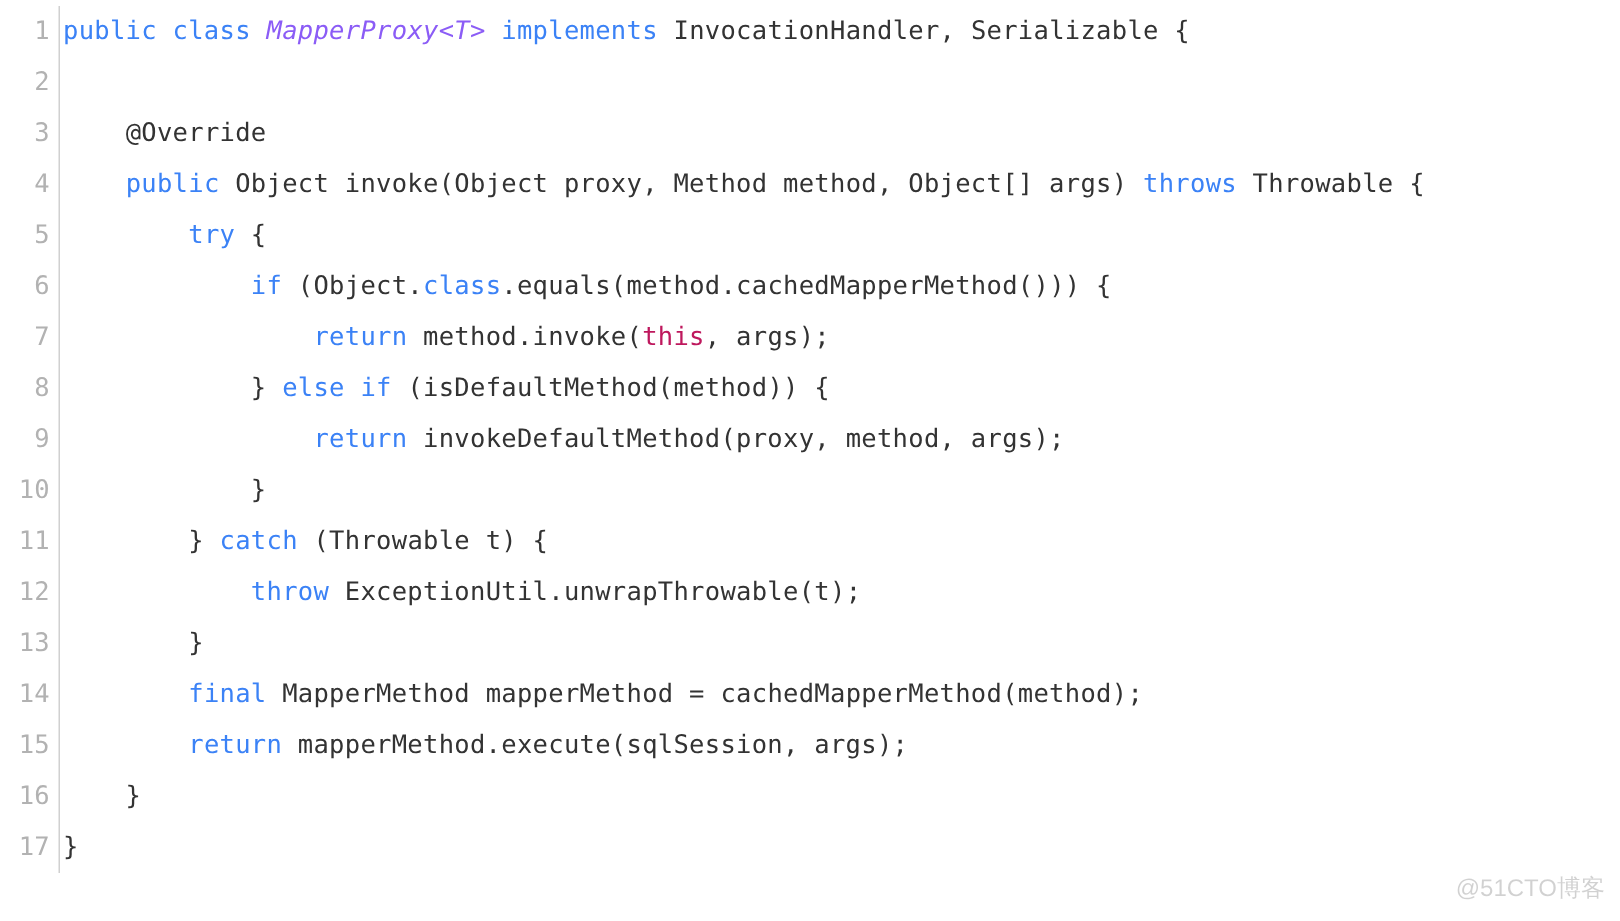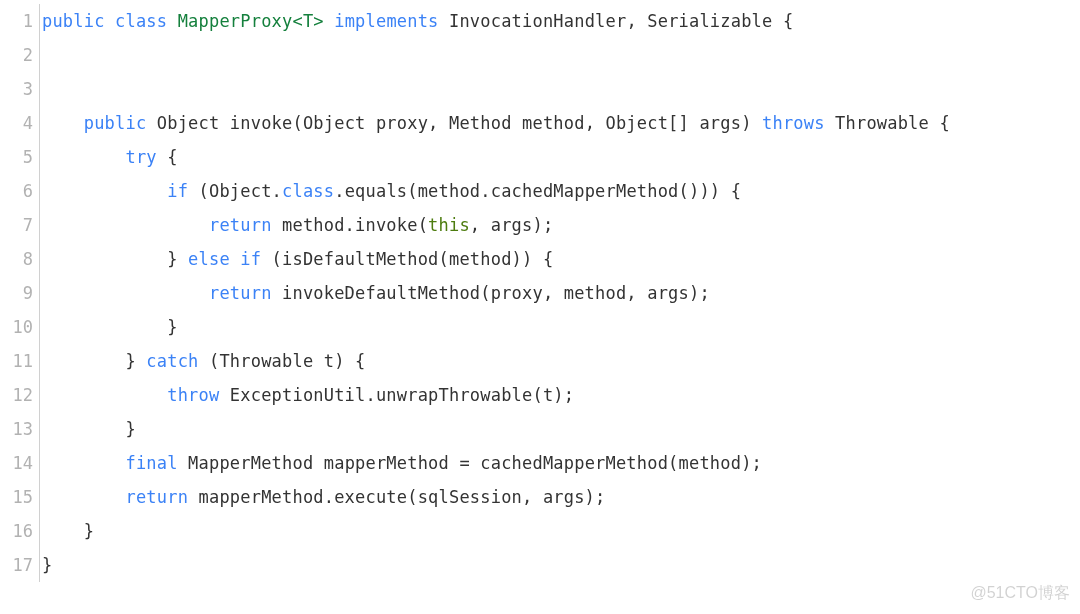--- a/index.html
+++ b/index.html
@@ -36,24 +36,24 @@
     height: 34px;
     line-height: 34px;
   }
   .code {
     white-space: pre;
     padding-left: 2px;
     color: #333333;
     letter-spacing: 0.2px;
   }
   .tok-keyword  { color: #3b82f6; }
-  .tok-class    { color: #15803d; }
+  .tok-class    { color: #8b5cf6; font-style: italic; }
   .tok-method   { color: #333333; text-align: center; }
   .tok-annot    { color: #333333; }
-  .tok-this     { color: #4d7c0f; }
+  .tok-this     { color: #be185d; }
   .tok-plain    { color: #333333; text-align: center; }
 
   .watermark {
     position: absolute;
     right: 10px;
     bottom: 4px;
     font-family: Arial, sans-serif;
     font-size: 16px;
     color: rgba(0,0,0,0.18);
   }
@@ -66,20 +66,21 @@
       <div class="line">
         <div class="gutter">1</div>
         <div class="code"><span class="tok-keyword">public</span><span class="tok-plain"> </span><span class="tok-keyword">class</span><span class="tok-plain"> </span><span class="tok-class">MapperProxy&lt;T&gt;</span><span class="tok-plain"> </span><span class="tok-keyword">implements</span><span class="tok-plain"> InvocationHandler, Serializable {</span></div>
       </div>
       <div class="line">
         <div class="gutter">2</div>
         <div class="code"><span class="tok-plain"></span></div>
       </div>
       <div class="line">
         <div class="gutter">3</div>
+        <div class="code"><span class="tok-plain">    </span><span class="tok-annot">@Override</span></div>
       </div>
       <div class="line">
         <div class="gutter">4</div>
         <div class="code"><span class="tok-plain">    </span><span class="tok-keyword">public</span><span class="tok-plain"> Object </span><span class="tok-method">invoke</span><span class="tok-plain">(Object proxy, Method method, Object[] args) </span><span class="tok-keyword">throws</span><span class="tok-plain"> Throwable {</span></div>
       </div>
       <div class="line">
         <div class="gutter">5</div>
         <div class="code"><span class="tok-plain">        </span><span class="tok-keyword">try</span><span class="tok-plain"> {</span></div>
       </div>
       <div class="line">

